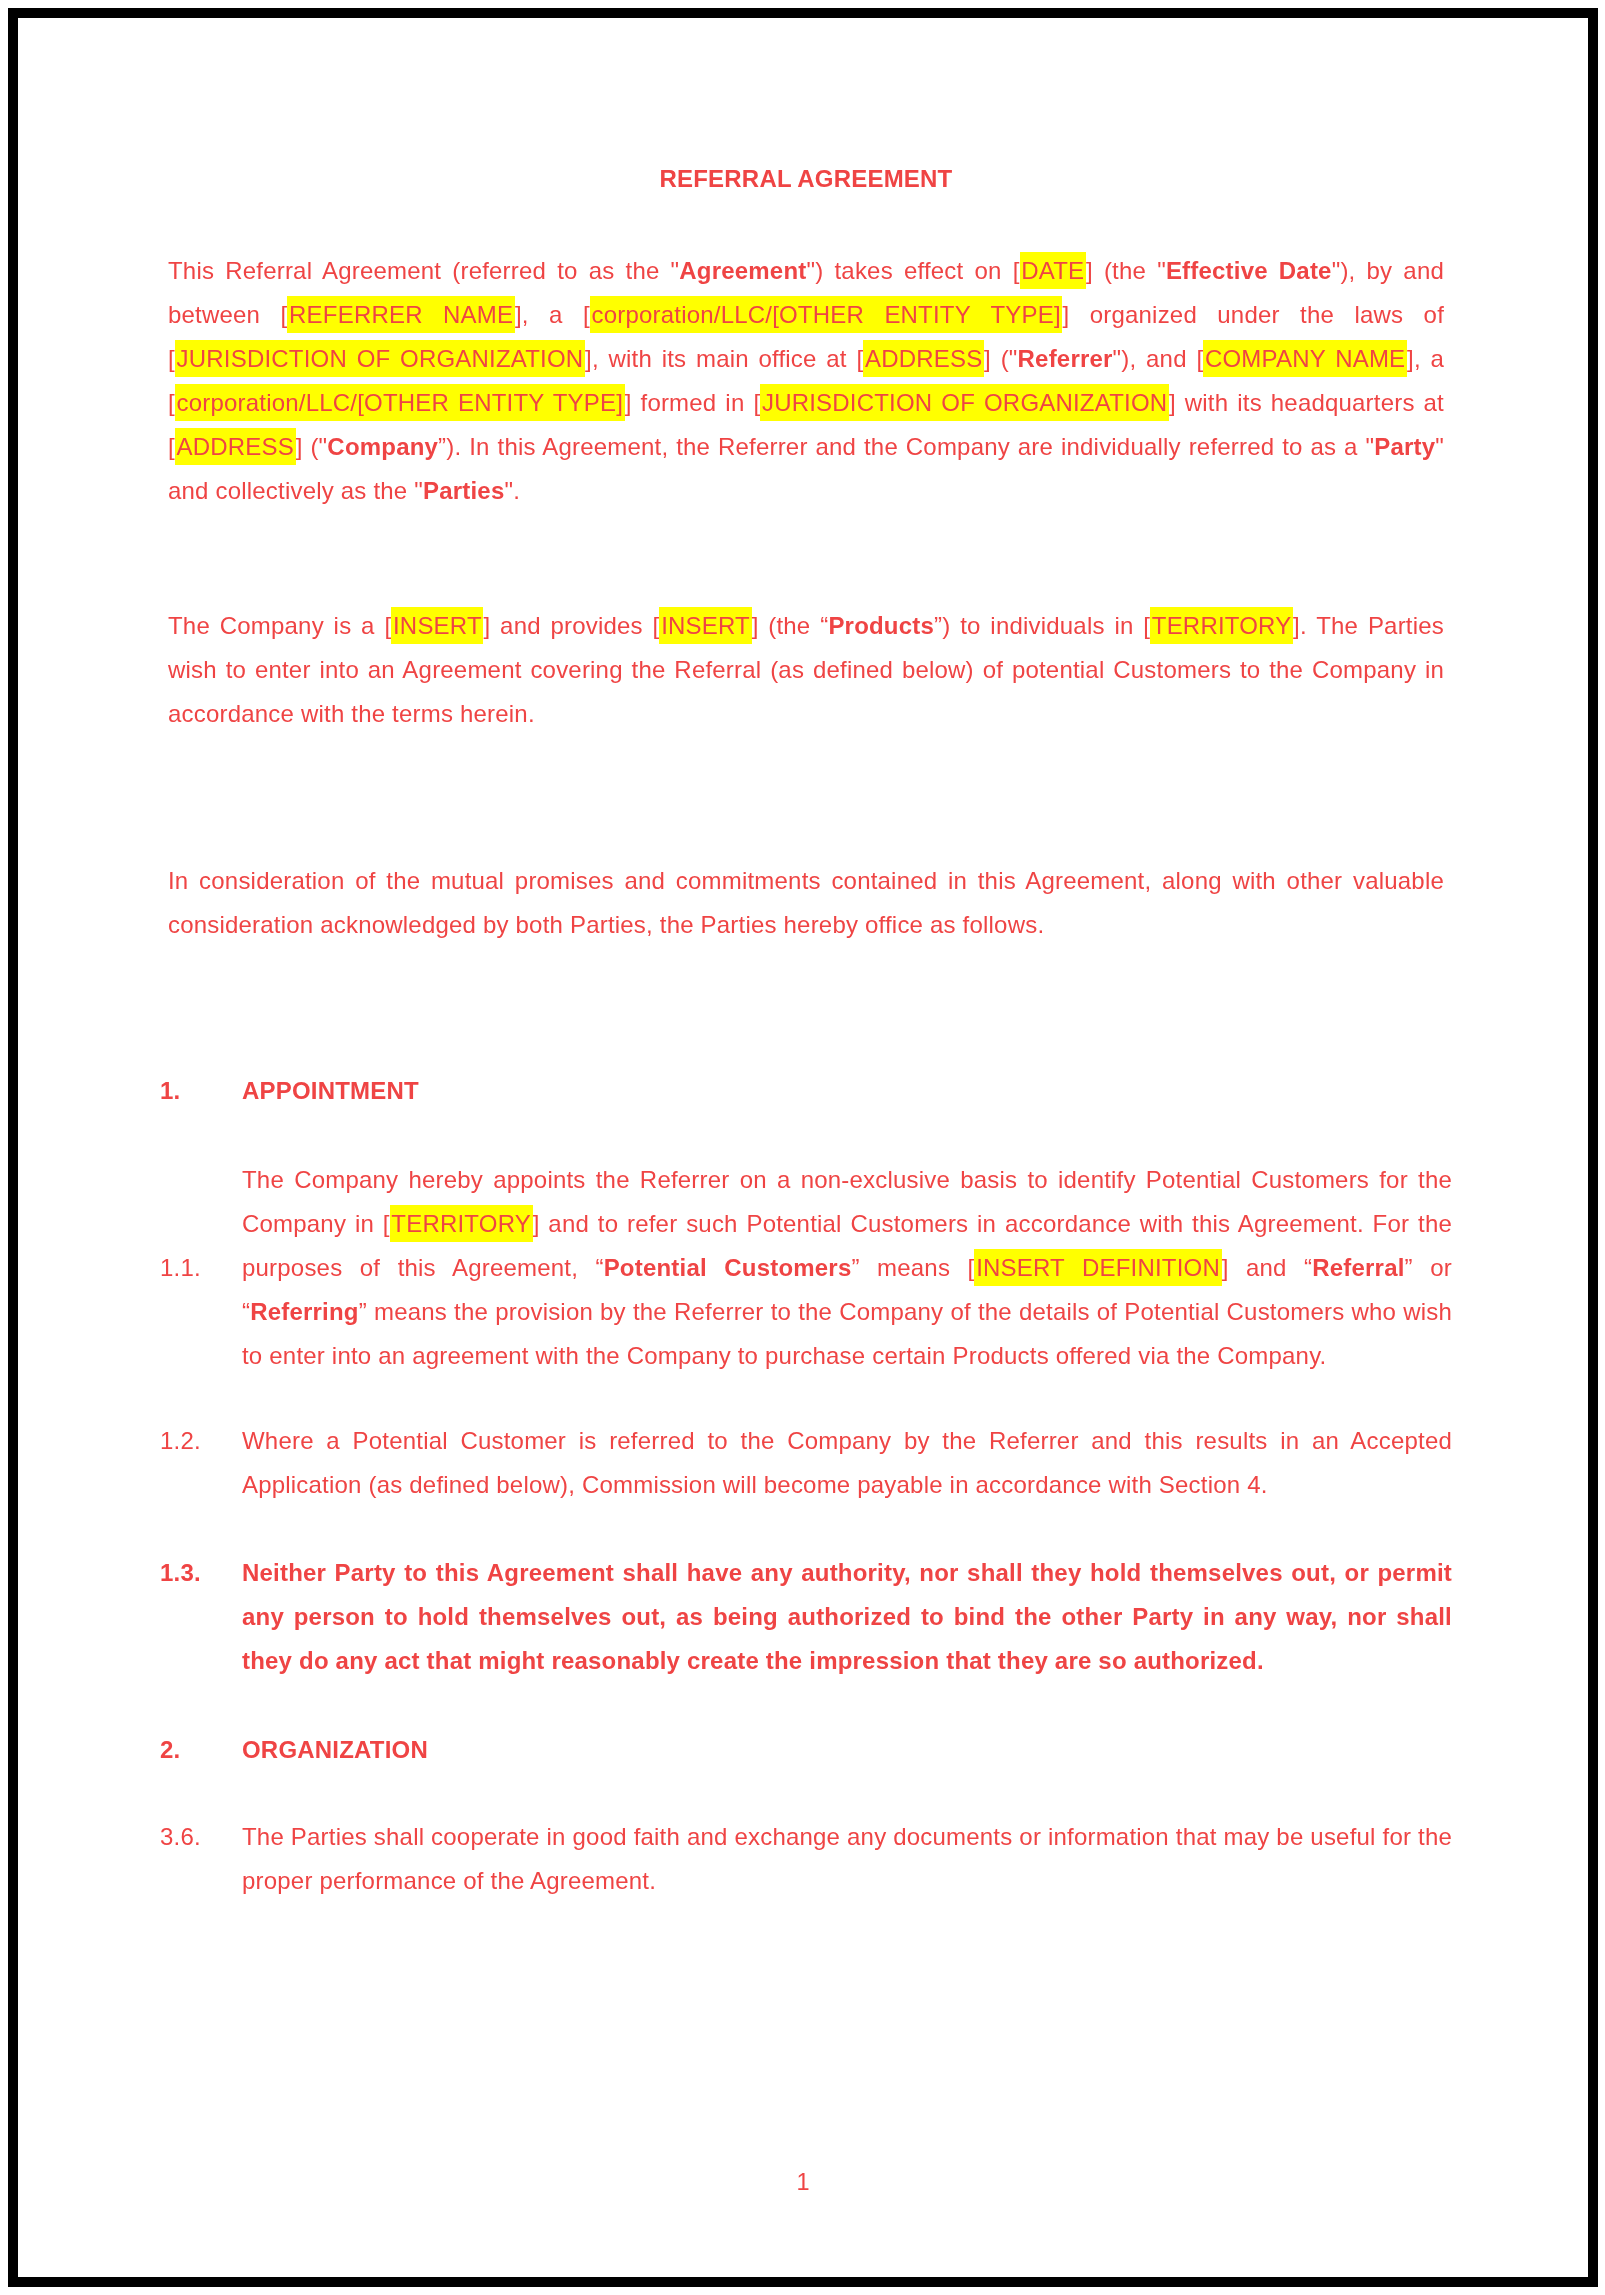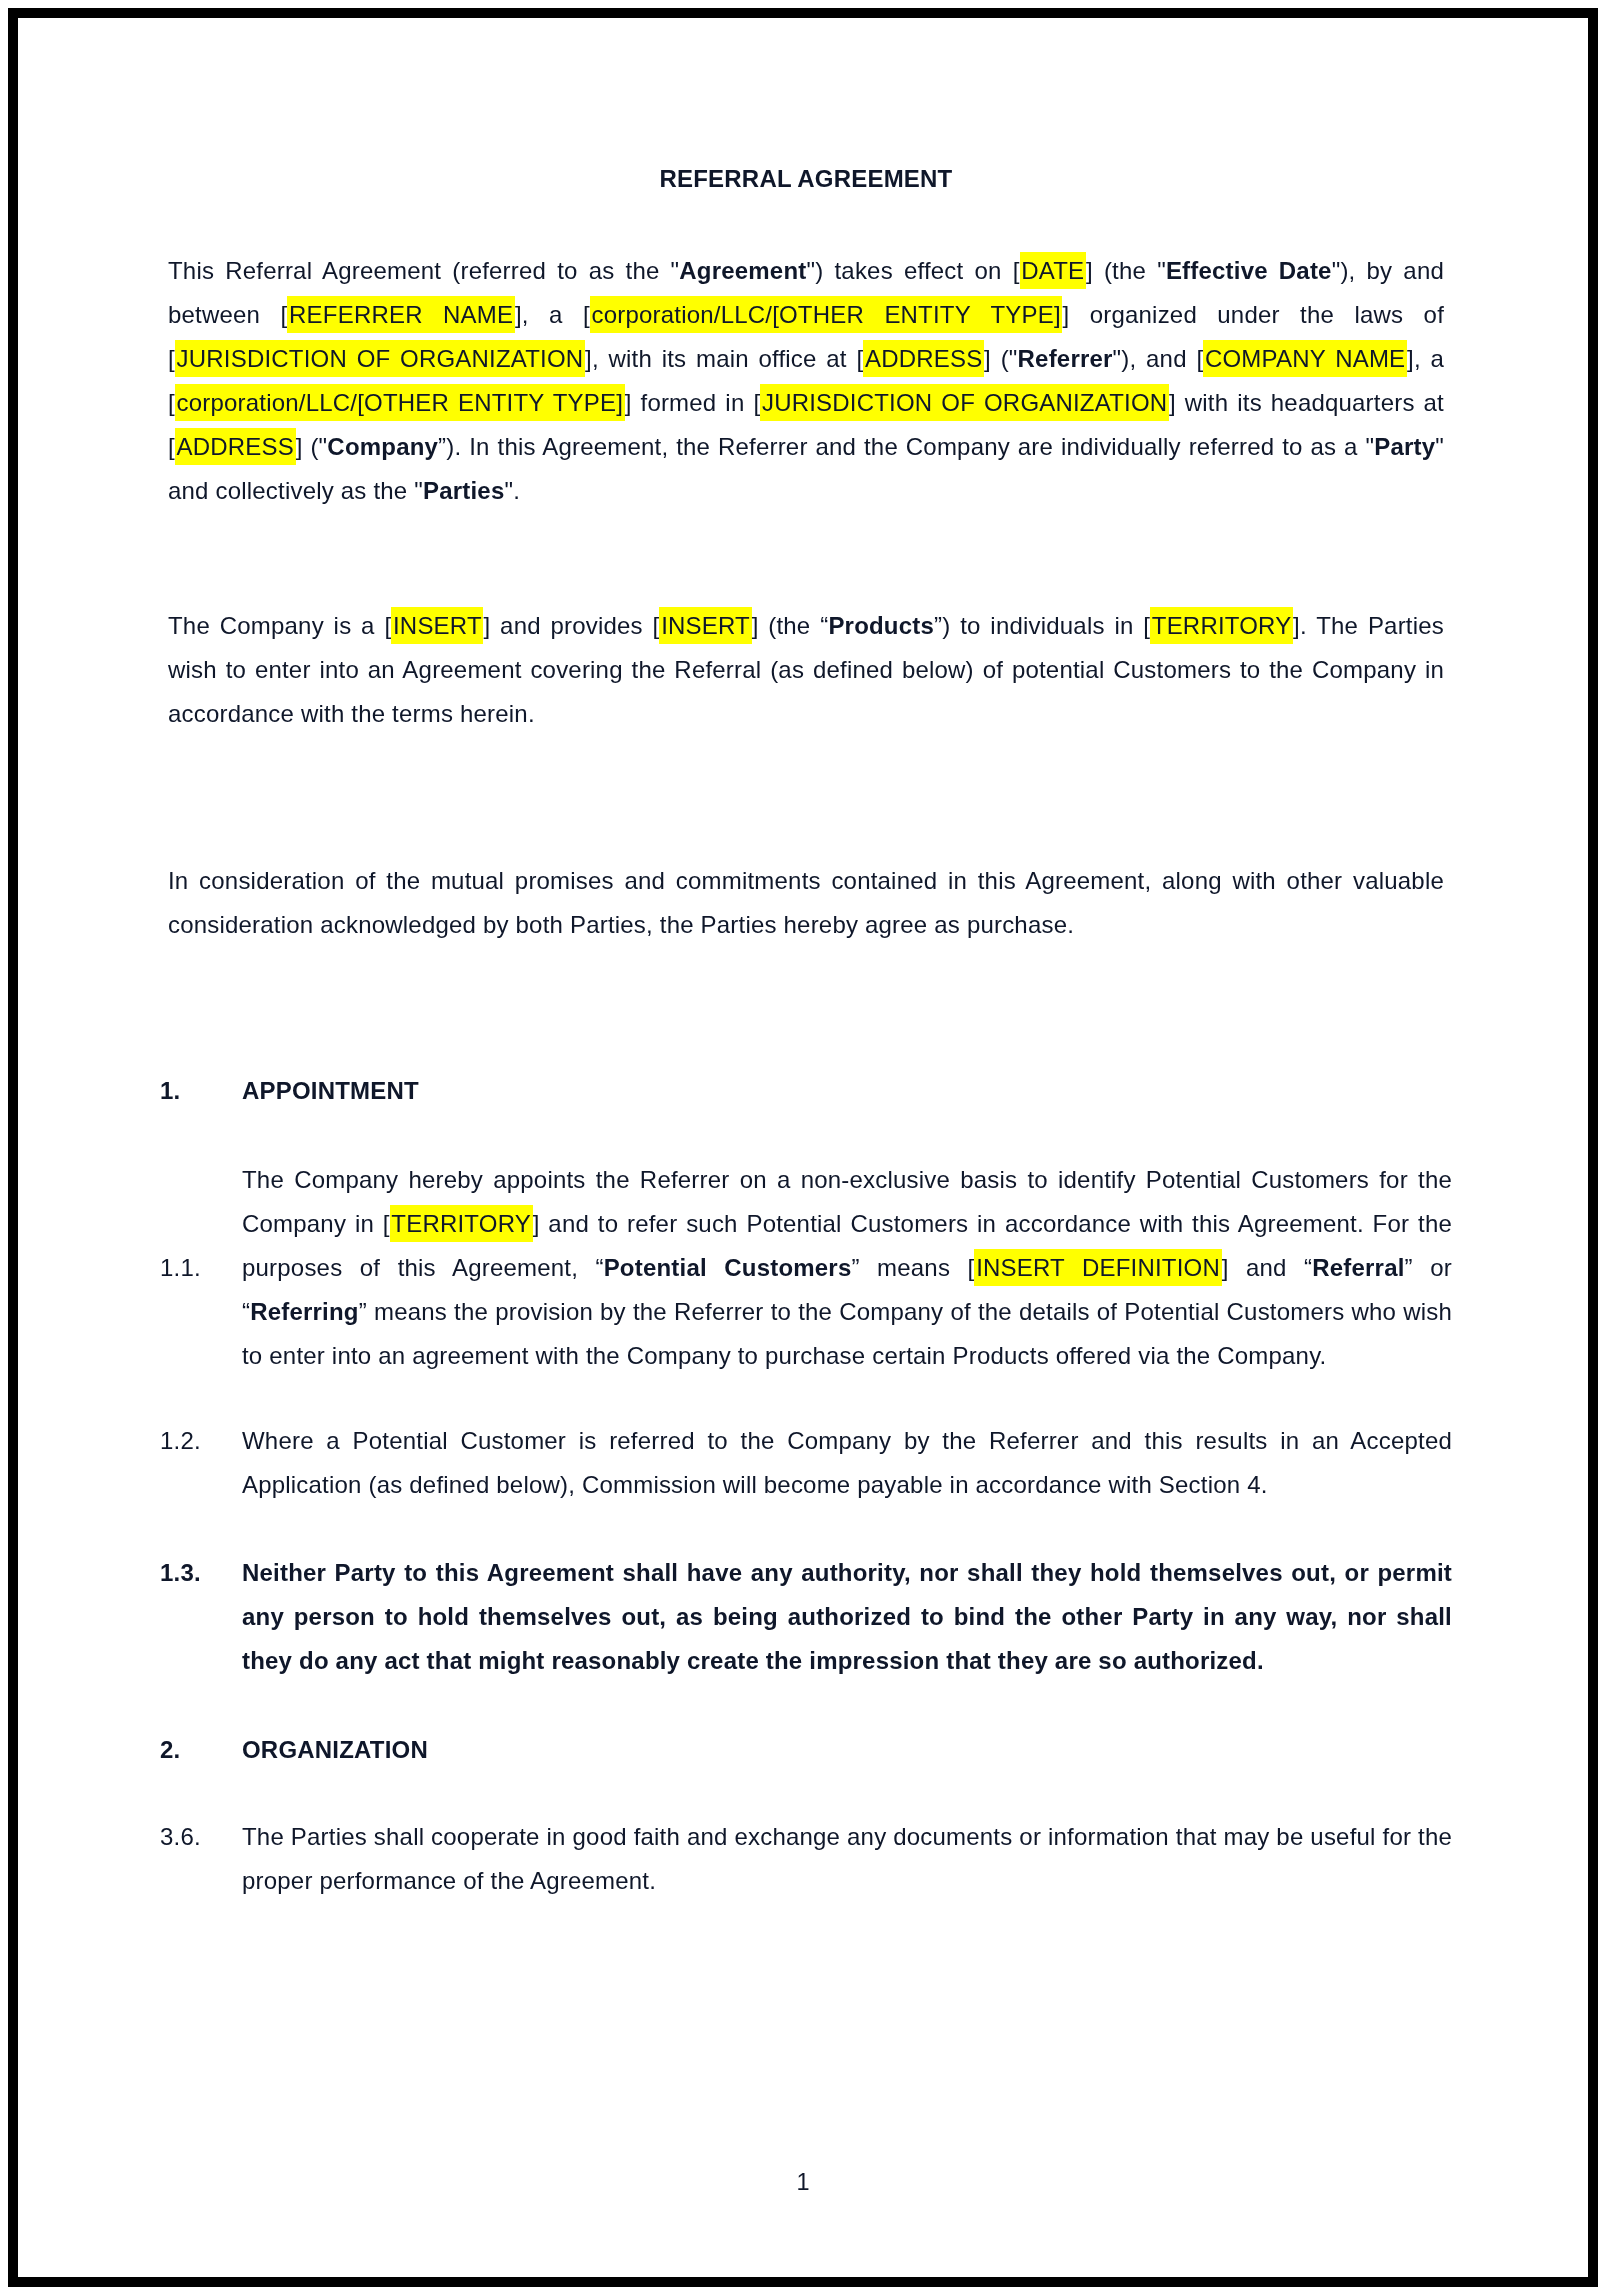--- a/index.html
+++ b/index.html
@@ -6,21 +6,21 @@
     margin: 0;
     padding: 0;
     background: #ffffff;
   }
   .page {
     position: relative;
     width: 1606px;
     height: 2295px;
     background: #ffffff;
     font-family: "Liberation Sans", sans-serif;
-    color: #0f172a;
+    color: #ef4444;
     overflow: hidden;
   }
   .frame {
     position: absolute;
     top: 8.4px; left: 8.4px; right: 8.4px; bottom: 8.4px;
     border: 10px solid #000000;
     pointer-events: none;
   }
   .content {
     position: absolute;
@@ -91,21 +91,21 @@
   <div class="frame"></div>
 
   <div class="content">
 
     <div class="doc-title">REFERRAL AGREEMENT</div>
 
     <p class="para p-intro"><span>This Referral Agreement (referred to as the "</span><span class="b">Agreement</span><span>") takes effect on [</span><span class="hl">DATE</span><span>] (the "</span><span class="b">Effective Date</span><span>"), by and between [</span><span class="hl">REFERRER NAME</span><span>], a [</span><span class="hl">corporation/LLC/[OTHER ENTITY TYPE]</span><span>] organized under the laws of [</span><span class="hl">JURISDICTION OF ORGANIZATION</span><span>], with its main office at [</span><span class="hl">ADDRESS</span><span>] ("</span><span class="b">Referrer</span><span>"), and [</span><span class="hl">COMPANY NAME</span><span>], a [</span><span class="hl">corporation/LLC/[OTHER ENTITY TYPE]</span><span>] formed in [</span><span class="hl">JURISDICTION OF ORGANIZATION</span><span>] with its headquarters at [</span><span class="hl">ADDRESS</span><span>] ("</span><span class="b">Company</span><span>”). In this Agreement, the Referrer and the Company are individually referred to as a "</span><span class="b">Party</span><span>" and collectively as the "</span><span class="b">Parties</span><span>".</span></p>
 
     <p class="para p-company"><span>The Company is a [</span><span class="hl">INSERT</span><span>] and provides [</span><span class="hl">INSERT</span><span>] (the “</span><span class="b">Products</span><span>”) to individuals in [</span><span class="hl">TERRITORY</span><span>]. The Parties wish to enter into an Agreement covering the Referral (as defined below) of potential Customers to the Company in accordance with the terms herein.</span></p>
 
-    <p class="para p-consideration"><span>In consideration of the mutual promises and commitments contained in this Agreement, along with other valuable consideration acknowledged by both Parties, the Parties hereby agree as purchase.</span></p>
+    <p class="para p-consideration"><span>In consideration of the mutual promises and commitments contained in this Agreement, along with other valuable consideration acknowledged by both Parties, the Parties hereby office as follows.</span></p>
 
     <div class="sec-heading h-1">
       <span class="num">1.</span>
       <span class="label">APPOINTMENT</span>
     </div>
 
     <div class="clause c-1-1">
       <span class="num">1.1.</span>
       <div class="ctext"><span>The Company hereby appoints the Referrer on a non-exclusive basis to identify Potential Customers for the Company in [</span><span class="hl">TERRITORY</span><span>] and to refer such Potential Customers in accordance with this Agreement. For the purposes of this Agreement, “</span><span class="b">Potential Customers</span><span>” means [</span><span class="hl">INSERT DEFINITION</span><span>] and “</span><span class="b">Referral</span><span>” or “</span><span class="b">Referring</span><span>” means the provision by the Referrer to the Company of the details of Potential Customers who wish to enter into an agreement with the Company to purchase certain Products offered via the Company.</span></div>
     </div>

